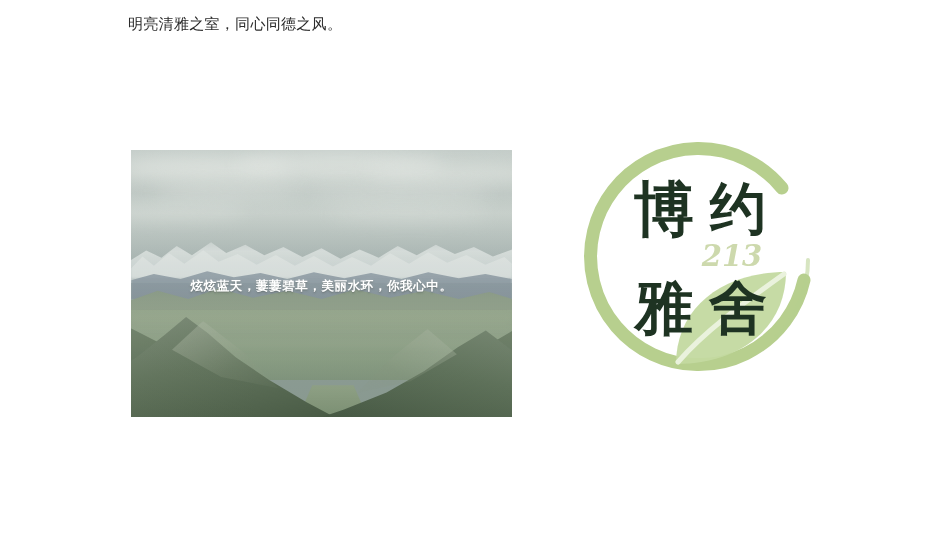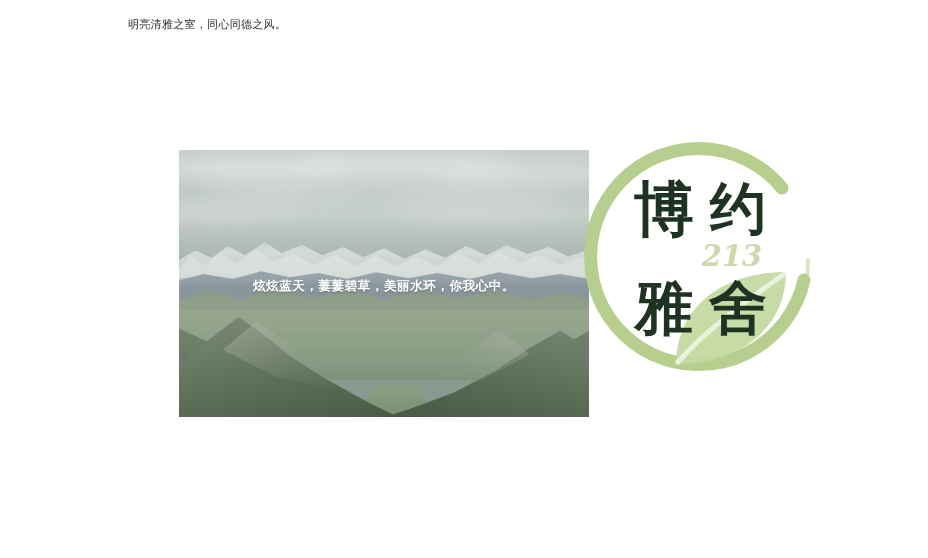--- a/index.html
+++ b/index.html
@@ -13,38 +13,37 @@
     position: relative;
     overflow: hidden;
     font-family: "Liberation Sans", "DejaVu Sans", sans-serif;
   }
 
   
   #page-heading {
     position: absolute;
     left: 128px;
     top: 13px;
-    font-size: 11px;
+    font-size: 15px;
     line-height: 22px;
     color: #2b2b2b;
     letter-spacing: 0.3px;
     white-space: nowrap;
     font-weight: 400;
   }
 
   
   #photo-frame {
     position: absolute;
     left: 131px;
     top: 150px;
-    width: 410px;
+    width: 381px;
     height: 267px;
     overflow: hidden;
     background: #8a9a92;
-    margin-left: 48px;
   }
   #photo-canvas { position: absolute; inset: 0; }
 
   .ph-layer { position: absolute; left: 0; width: 100%; }
 
   
   .sky {
     top: 0; height: 62%;
     background:
       linear-gradient(180deg,

